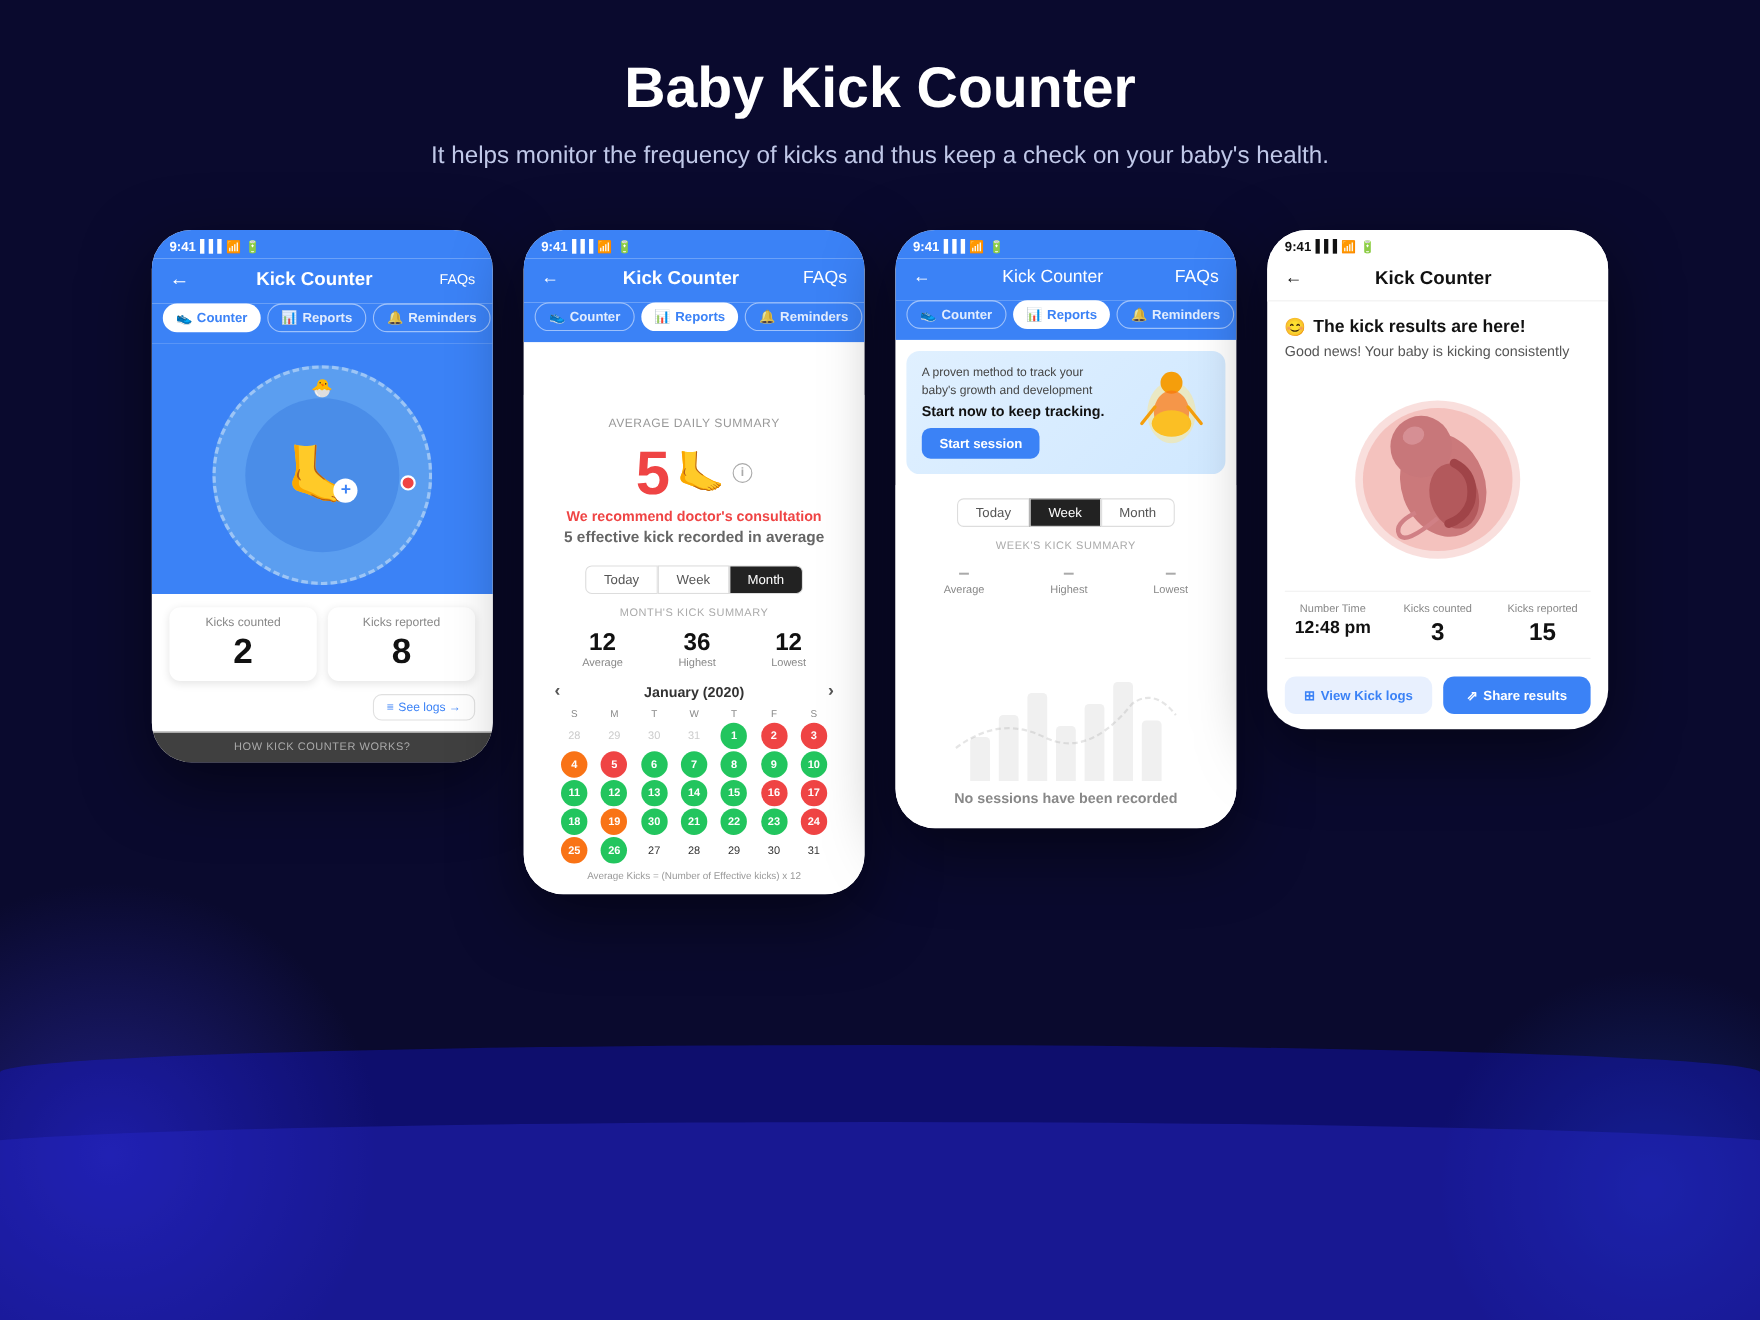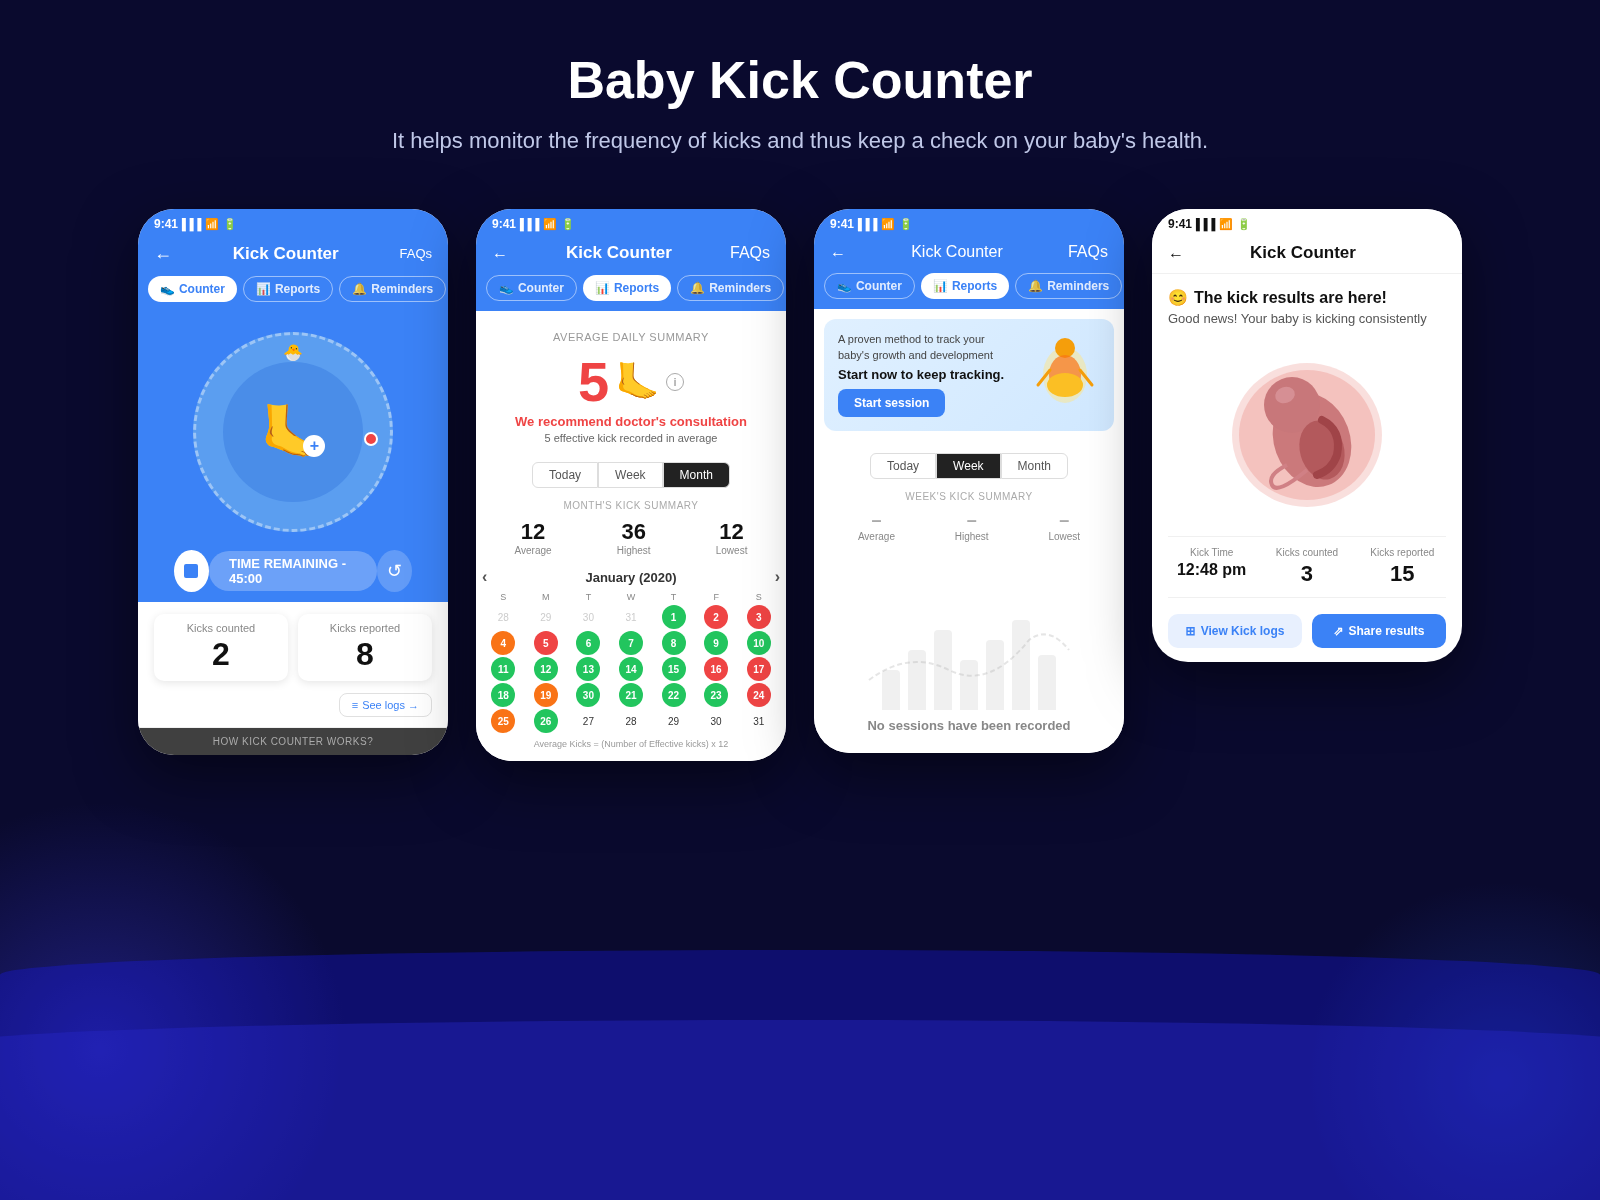--- a/index.html
+++ b/index.html
@@ -279,41 +279,41 @@
     .phone2 .header {
       background: #3b82f6;
       padding: 8px 16px 12px;
       display: flex;
       align-items: center;
       justify-content: space-between;
       color: white;
     }
     .phone2 .header .title { font-size: 17px; font-weight: 700; }
 
-    .phone2 .reports-body { background: white; padding: 12px 6px; }
+    .phone2 .reports-body { background: white; padding: 12px 28px; margin-top: 48px; }
 
     .avg-daily-summary {
       text-align: center;
       padding: 8px 0;
     }
     .avg-title { font-size: 11px; color: #999; letter-spacing: 0.5px; text-transform: uppercase; margin-bottom: 6px; }
     .avg-number {
       font-size: 56px;
       font-weight: 800;
       color: #ef4444;
       display: flex;
       align-items: center;
       justify-content: center;
       gap: 6px;
     }
     .foot-emoji { font-size: 36px; }
     .info-icon { font-size: 14px; color: #aaa; border: 1px solid #aaa; border-radius: 50%; width: 18px; height: 18px; display: flex; align-items: center; justify-content: center; font-size: 11px; }
 
     .recommend-text { color: #ef4444; font-size: 13px; font-weight: 700; margin-bottom: 3px; }
-    .avg-sub-text { font-size: 11px; color: #666; margin-bottom: 10px; }
+    .avg-sub-text { font-size: 14px; color: #666; margin-bottom: 10px; font-weight: bold; }
 
     .time-filter {
       display: flex;
       justify-content: center;
       gap: 0;
       margin-bottom: 12px;
     }
     .time-filter-btn {
       padding: 5px 16px;
       border: 1px solid #ddd;
@@ -576,27 +576,20 @@
       <div class="counter-body">
         <div class="circle-timer">
           <div class="circle-inner">
             <div style="position:relative;display:flex;align-items:center;justify-content:center;">
               <span style="font-size:52px;">🦶</span>
               <span class="plus-badge">+</span>
             </div>
           </div>
           <div class="circle-dot"></div>
           <div class="circle-baby-icon">🐣</div>
-        </div>
-        <div class="control-row">
-          <div class="stop-btn">
-            <div class="stop-square"></div>
-          </div>
-          <div class="time-remaining">TIME REMAINING - 45:00</div>
-          <div class="reset-btn">↺</div>
         </div>
       </div>
       <div class="kicks-bottom">
         <div class="kick-card">
           <div class="kick-label">Kicks counted</div>
           <div class="kick-number">2</div>
         </div>
         <div class="kick-card">
           <div class="kick-label">Kicks reported</div>
           <div class="kick-number">8</div>
@@ -859,21 +852,21 @@
             <ellipse cx="68" cy="55" rx="10" ry="8" fill="#e0a0a5" opacity="0.6" transform="rotate(-20 68 55)"></ellipse>
 
             <path d="M105,80 Q125,90 120,115 Q115,130 100,135" stroke="#a04448" stroke-width="8" stroke-linecap="round" fill="none"></path>
 
             <path d="M90,130 Q60,155 55,145 Q50,135 70,125" stroke="#d08085" stroke-width="4" fill="none"></path>
           </svg>
         </div>
 
         <div class="results-stats">
           <div class="result-stat">
-            <div class="result-stat-label">Kick Time</div>
+            <div class="result-stat-label">Number Time</div>
             <div class="result-stat-value time">12:48 pm</div>
           </div>
           <div class="result-stat">
             <div class="result-stat-label">Kicks counted</div>
             <div class="result-stat-value">3</div>
           </div>
           <div class="result-stat">
             <div class="result-stat-label">Kicks reported</div>
             <div class="result-stat-value">15</div>
           </div>

